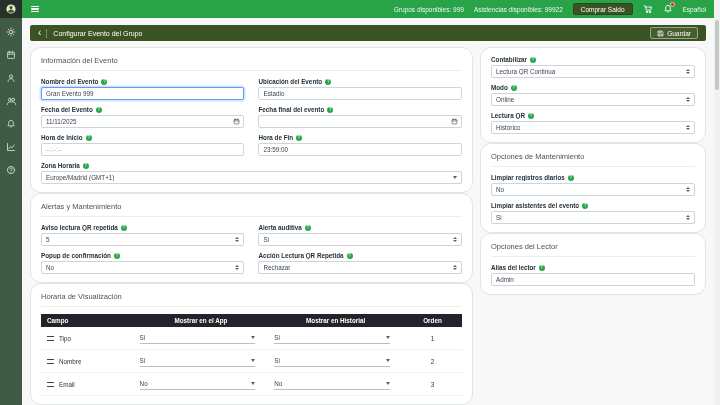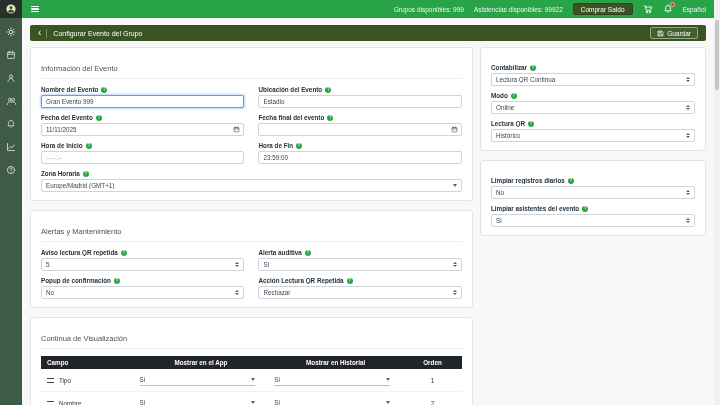--- a/index.html
+++ b/index.html
@@ -26,21 +26,21 @@
   .page-header { margin:7px 8px 0 8px; height:16px; background:#3a5323; border-radius:2px; display:flex; align-items:center; color:#fff; padding:0 8px; }
   .back { font-size:10px; line-height:10px; margin-right:5px; cursor:pointer; }
   .ph-div { width:1px; height:9px; background:rgba(255,255,255,.35); margin-right:6px; }
   .ph-title { font-size:7px; }
   .save-btn { margin-left:auto; display:flex; align-items:center; gap:3px; background:rgba(255,255,255,.06); border:1px solid #93a886; color:#fff; border-radius:2px; font-size:6.5px; height:12px; padding:0 6px; cursor:pointer; font-family:inherit; }
 
   .content { display:flex; gap:7px; padding:6px 8px 0 8px; }
   .col-left { flex:1.96; min-width:0; }
   .col-right { flex:1; min-width:0; }
 
-  .card { background:#fff; border:1px solid #e2e6e3; border-radius:3px; padding:16px 10px 8px 10px; margin-bottom:9px; }
+  .card { background:#fff; border:1px solid #e2e6e3; border-radius:11px; padding:8px 10px 8px 10px; margin-bottom:0; }
   .card-title { font-size:7.5px; color:#46555d; padding-bottom:5px; border-bottom:1px solid #eceeee; margin-bottom:7px; }
 
   .grid2 { display:grid; grid-template-columns:1fr 1fr; column-gap:14px; row-gap:6px; }
   .field { min-width:0; }
   .label-row { display:flex; align-items:center; gap:3px; margin-bottom:2px; }
   .lbl { font-size:6.3px; font-weight:bold; color:#24313a; white-space:nowrap; overflow:hidden; }
   .info { width:6px; height:6px; min-width:6px; border-radius:50%; background:#28a745; color:#fff; font-size:4.5px; line-height:6px; text-align:center; cursor:pointer; }
 
   .ctl { height:13px; width:100%; border:1px solid #ced4da; border-radius:2px; font-size:6.3px; color:#3c4650; padding:0 4px; display:flex; align-items:center; background:#fff; position:relative; font-family:inherit; }
   input.ctl { outline:none; }
@@ -325,21 +325,21 @@
               <span class="updown">
                   <i class="up"></i>
                   <i class="down"></i>
                 </span>
             </div>
           </div>
         </div>
       </div>
 
       <div class="card">
-        <div class="card-title">Continua de Visualización</div>
+        <div class="card-title">Horaria de Visualización</div>
         <table class="viz">
           <colgroup>
               <col style="width:22%">
               <col style="width:32%">
               <col style="width:32%">
               <col style="width:14%">
             </colgroup>
           <thead>
             <tr>
               <th>Campo</th>
@@ -455,20 +455,21 @@
             <span>Histórico</span>
             <span class="updown">
                 <i class="up"></i>
                 <i class="down"></i>
               </span>
           </div>
         </div>
       </div>
 
       <div class="card">
+        <div class="card-title">Opciones de Mantenimiento</div>
         <div class="field" style="margin-bottom:6px;">
           <div class="label-row">
             <span class="lbl">Limpiar registros diarios</span>
             <span class="info">?</span>
           </div>
           <div class="ctl select">
             <span>No</span>
             <span class="updown">
                 <i class="up"></i>
                 <i class="down"></i>
@@ -483,20 +484,30 @@
           <div class="ctl select">
             <span>Si</span>
             <span class="updown">
                 <i class="up"></i>
                 <i class="down"></i>
               </span>
           </div>
         </div>
       </div>
 
+      <div class="card">
+        <div class="card-title">Opciones del Lector</div>
+        <div class="field">
+          <div class="label-row">
+            <span class="lbl">Alias del lector</span>
+            <span class="info">?</span>
+          </div>
+          <input class="ctl" value="Admin" style="">
+        </div>
+      </div>
 
     </div>
   </div>
 </div>
 
 <div class="scrollbar">
   <div class="scroll-thumb"></div>
 </div>
 
 </body></html>

